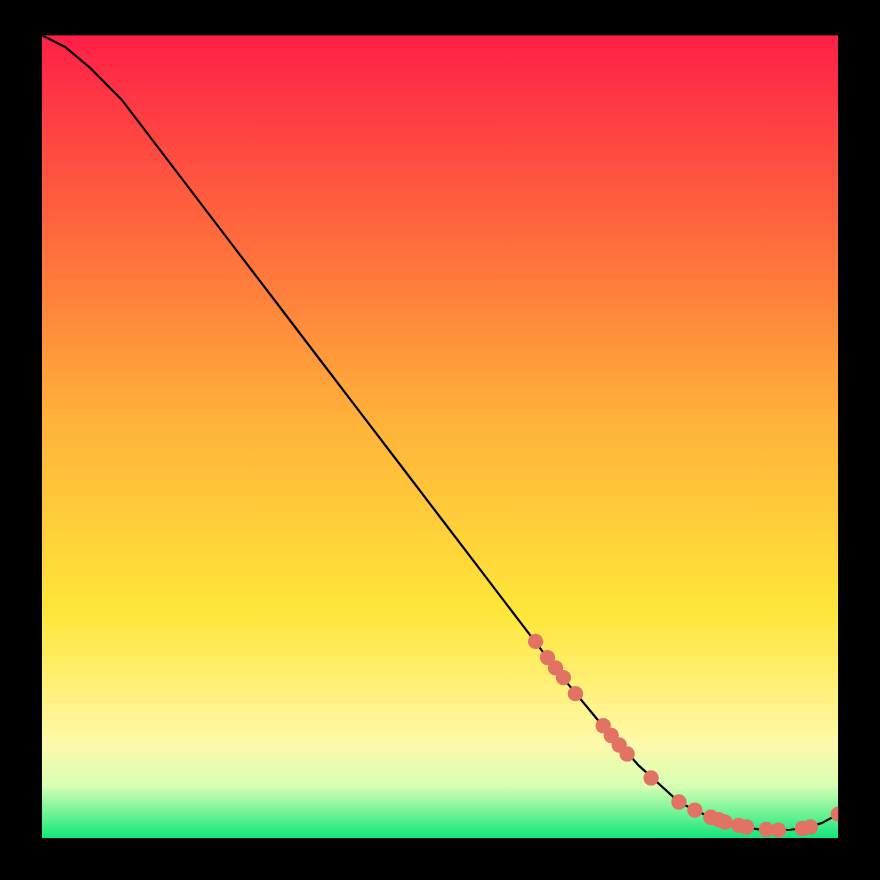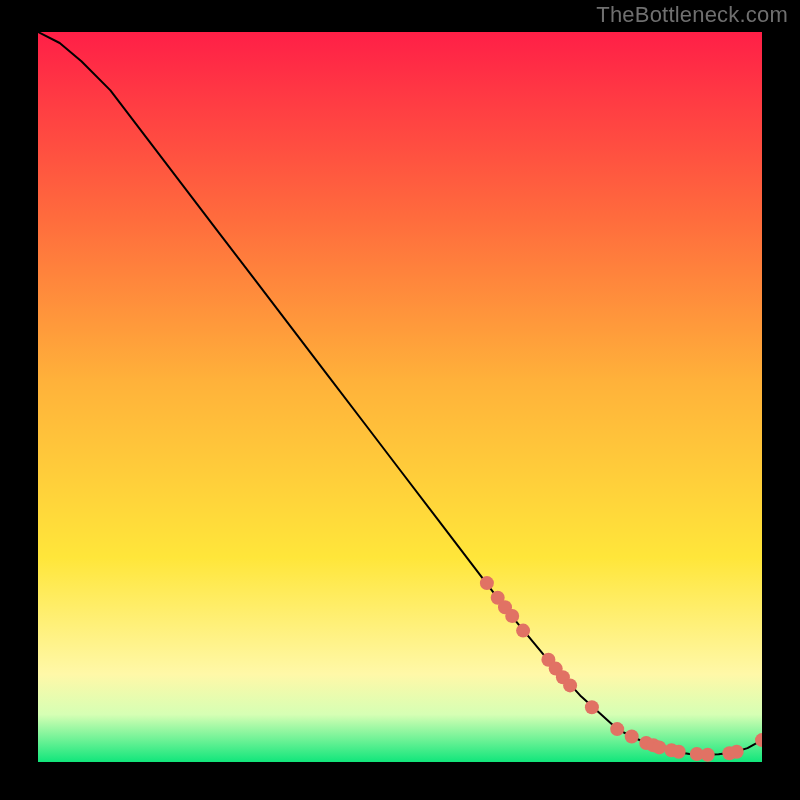--- a/index.html
+++ b/index.html
@@ -5,21 +5,20 @@
   html,body{margin:0;padding:0;background:#000;width:800px;height:800px;overflow:hidden;font-family:Arial,Helvetica,sans-serif}
   .stage{position:relative;width:800px;height:800px}
   .attribution{position:absolute;top:2px;right:12px;color:#6f6f6f;font-size:22px;font-weight:400;letter-spacing:.2px}
   .plot{position:absolute;left:38px;top:32px;width:724px;height:730px;background:#000}
   .plot svg{display:block}
 </style>
 </head>
 <body>
 
 <div class="stage">
-  <div class="attribution">TheBottleneck.com</div>
   <div class="plot">
     <svg id="chartsvg" width="724" height="730" viewBox="0 0 724 730">
         <defs>
           <linearGradient id="bggrad" x1="0" y1="0" x2="0" y2="1">
             <stop offset="0%" stop-color="#ff1f47"></stop>
             <stop offset="25%" stop-color="#ff6a3d"></stop>
             <stop offset="48%" stop-color="#ffb23a"></stop>
             <stop offset="72%" stop-color="#ffe63a"></stop>
             <stop offset="88%" stop-color="#fff8a8"></stop>
             <stop offset="93.5%" stop-color="#d6ffb4"></stop>

